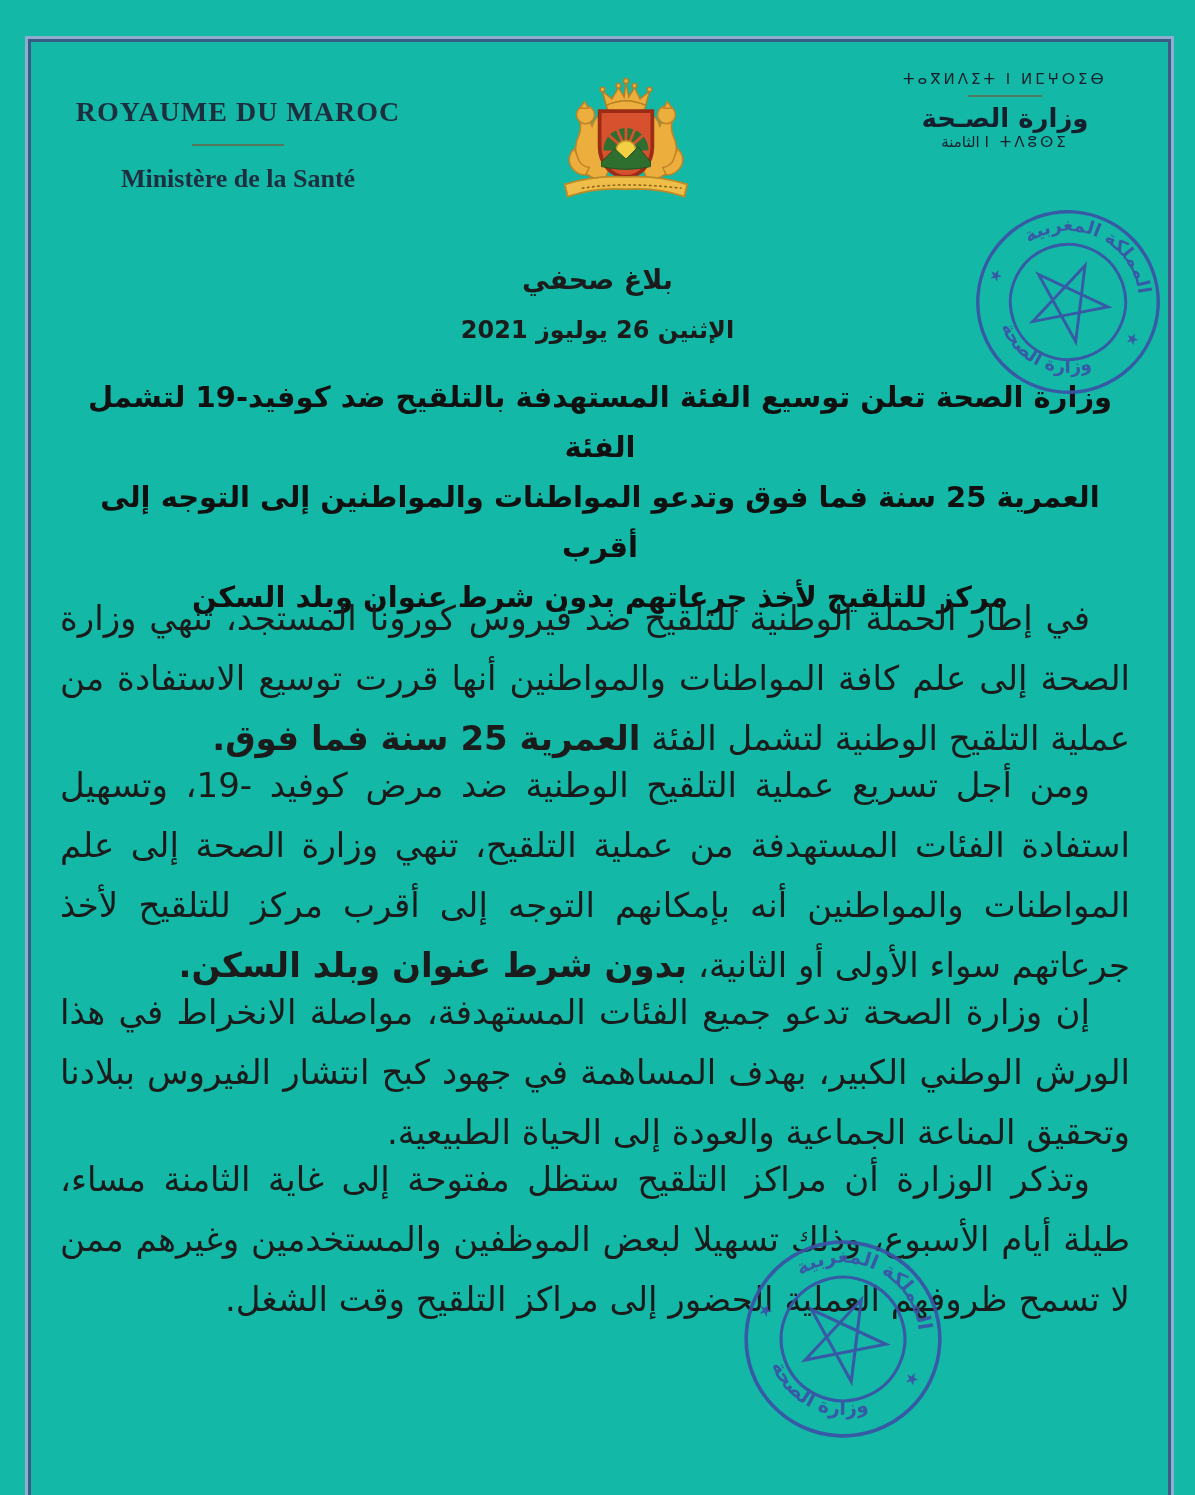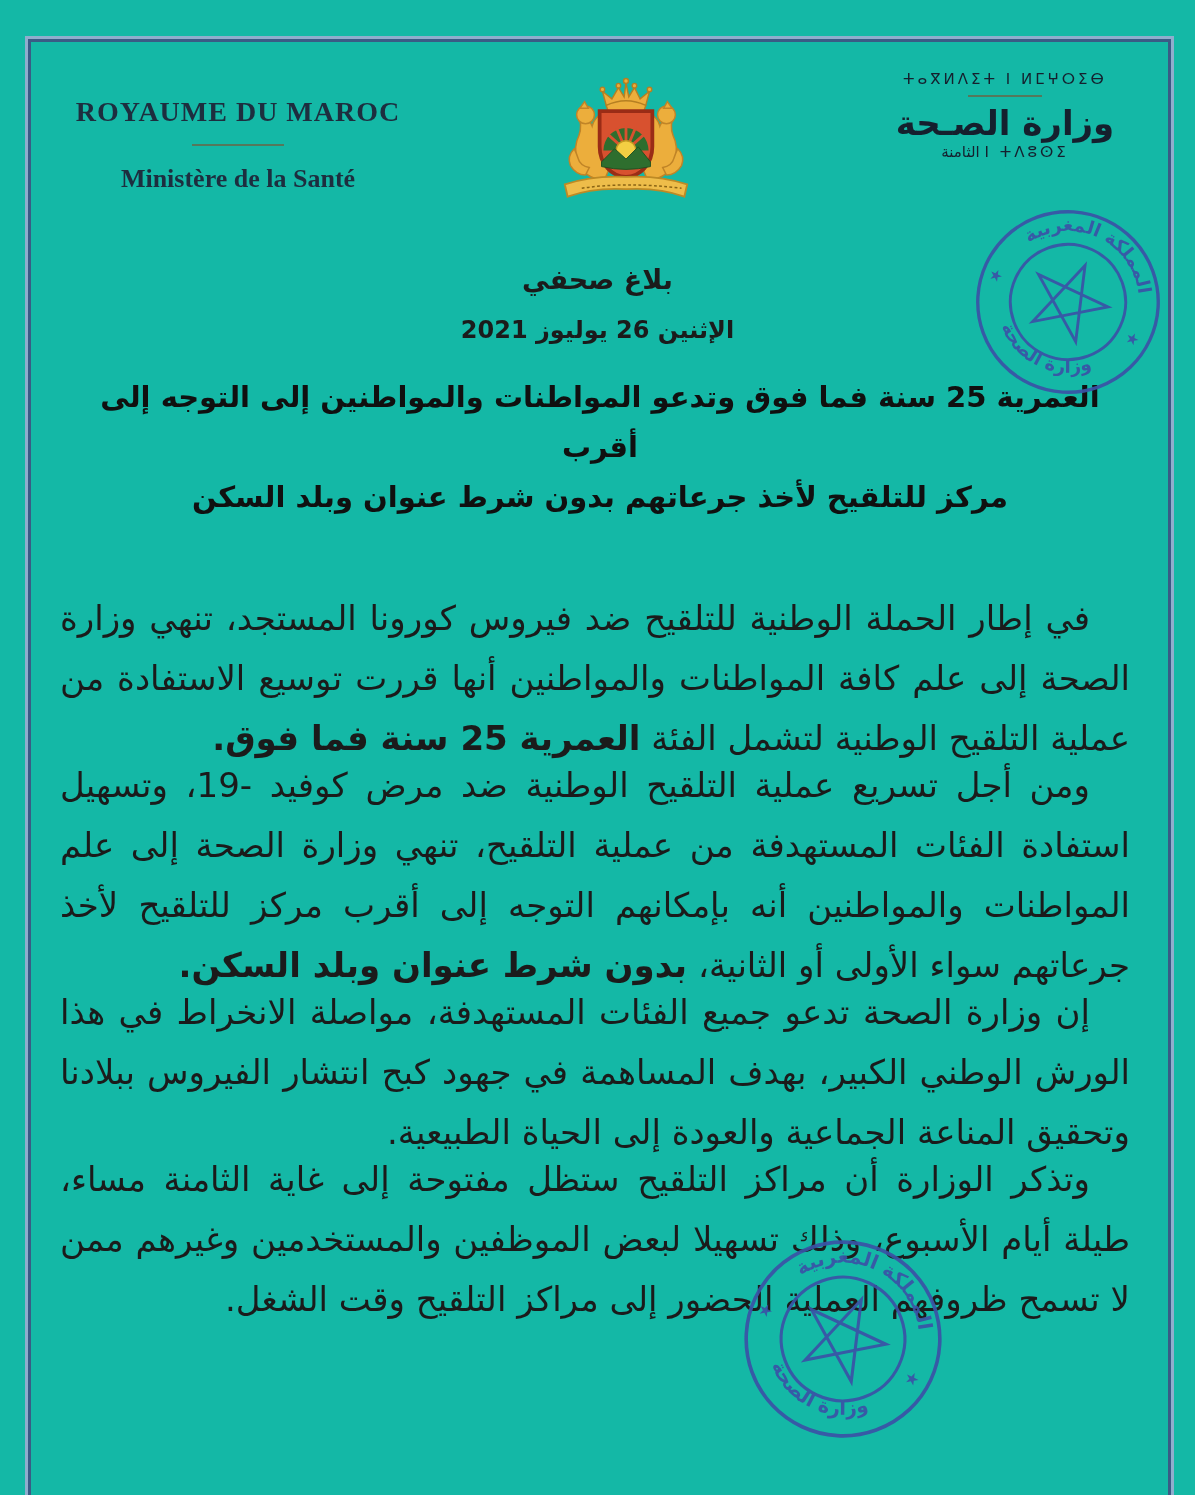--- a/index.html
+++ b/index.html
@@ -21,21 +21,21 @@
   .hdr-left .royaume{font-size:28px; letter-spacing:1px;}
   .hdr-left .rule{width:92px; margin:16px auto 18px; border-top:2px solid #55785c;}
   .hdr-left .ministere{font-size:26px;}
   .hdr-right{
     position:absolute; left:852px; top:70px; width:306px; text-align:center;
     color:#15202e; direction:rtl;
   }
   .hdr-right .ar1{font-size:27px; font-weight:bold;}
   .hdr-right .tif{font-size:15px; font-weight:normal; letter-spacing:3px; direction:ltr;}
   .hdr-right .rule{width:74px; margin:7px auto 6px; border-top:2px solid #55785c;}
-  .hdr-right .ar2{font-size:34px; font-weight:bold;}
+  .hdr-right .ar2{font-size:26px; font-weight:bold;}
   .emblem{position:absolute; left:546px; top:64px; width:160px; height:160px;}
   
   .release{position:absolute; left:0; top:264px; width:100%; text-align:center; direction:rtl;}
   .release .lbl{font-size:27px; font-weight:bold;}
   .release .dt{font-size:24px; font-weight:bold; margin-top:21px;}
   
   .headline{
     position:absolute; left:64px; top:372px; width:1072px;
     direction:rtl; text-align:center; font-weight:bold;
     font-size:29px; line-height:50px; color:#101010;
@@ -129,20 +129,21 @@
       </g>
     </svg>
   </div>
 
   <div class="release">
     <div class="lbl">بلاغ صحفي</div>
     <div class="dt">الإثنين 26 يوليوز 2021</div>
   </div>
 
   <div class="headline">
+    <div>وزارة الصحة تعلن توسيع الفئة المستهدفة بالتلقيح ضد كوفيد-19 لتشمل الفئة</div>
     <div>العمرية 25 سنة فما فوق وتدعو المواطنات والمواطنين إلى التوجه إلى أقرب</div>
     <div>مركز للتلقيح لأخذ جرعاتهم بدون شرط عنوان وبلد السكن</div>
   </div>
 
   <div class="body">
     <p><span>في إطار الحملة الوطنية للتلقيح ضد فيروس كورونا المستجد، تنهي وزارة الصحة إلى علم كافة المواطنات والمواطنين أنها قررت توسيع الاستفادة من عملية التلقيح الوطنية لتشمل الفئة </span><b>العمرية 25 سنة فما فوق.</b></p>
     <p><span>ومن أجل تسريع عملية التلقيح الوطنية ضد مرض كوفيد -19، وتسهيل استفادة الفئات المستهدفة من عملية التلقيح، تنهي وزارة الصحة إلى علم المواطنات والمواطنين أنه بإمكانهم التوجه إلى أقرب مركز للتلقيح لأخذ جرعاتهم سواء الأولى أو الثانية، </span><b>بدون شرط عنوان وبلد السكن.</b></p>
     <p><span>إن وزارة الصحة تدعو جميع الفئات المستهدفة، مواصلة الانخراط في هذا الورش الوطني الكبير، بهدف المساهمة في جهود كبح انتشار الفيروس ببلادنا وتحقيق المناعة الجماعية والعودة إلى الحياة الطبيعية.</span><b></b></p>
     <p><span>وتذكر الوزارة أن مراكز التلقيح ستظل مفتوحة إلى غاية الثامنة مساء، طيلة أيام الأسبوع، وذلك تسهيلا لبعض الموظفين والمستخدمين وغيرهم ممن لا تسمح ظروفهم العملية الحضور إلى مراكز التلقيح وقت الشغل.</span><b></b></p>
   </div>

